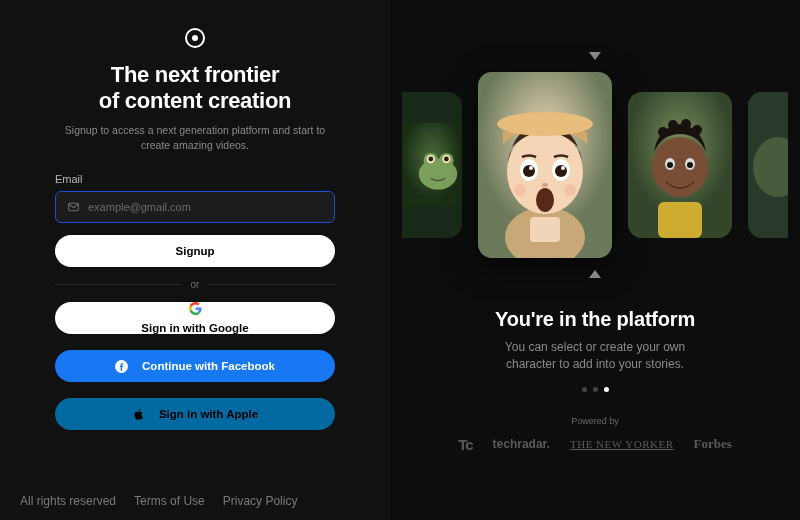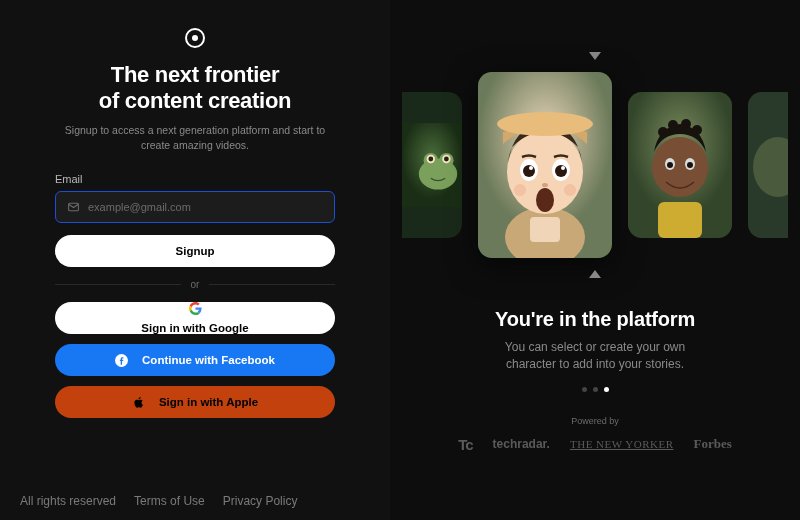--- a/index.html
+++ b/index.html
@@ -93,36 +93,36 @@
     font-weight: 600;
     cursor: pointer;
     display: flex;
     align-items: center;
     justify-content: center;
     gap: 7px;
   }
   .btn-primary { background: #fff; color: #000; margin-top: 12px; }
   .btn-google { background: #fff; color: #000; flex-direction: column; }
   .btn-fb { background: #1877f2; color: #fff; }
-  .btn-apple { background: #c2410c; color: #000; }
+  .btn-apple { background: #0369a1; color: #000; }
   .divider {
     display: flex;
     align-items: center;
     margin: 12px 0;
     color: #6b6b6b;
     font-size: 10px;
   }
   .divider::before, .divider::after {
     content: "";
     flex: 1;
     height: 1px;
     background: #2a2a2a;
   }
   .divider span { padding: 0 10px; }
-  .social-stack .btn + .btn { margin-top: 10px; gap: 14px; }
+  .social-stack .btn + .btn { margin-top: 16px; gap: 14px; }
   .footer-links {
     position: absolute;
     left: 20px;
     bottom: 12px;
     display: flex;
     gap: 18px;
     font-size: 12px;
     color: #7a7a7a;
   }
   .footer-links a { color: #7a7a7a; text-decoration: none; cursor: pointer; }

